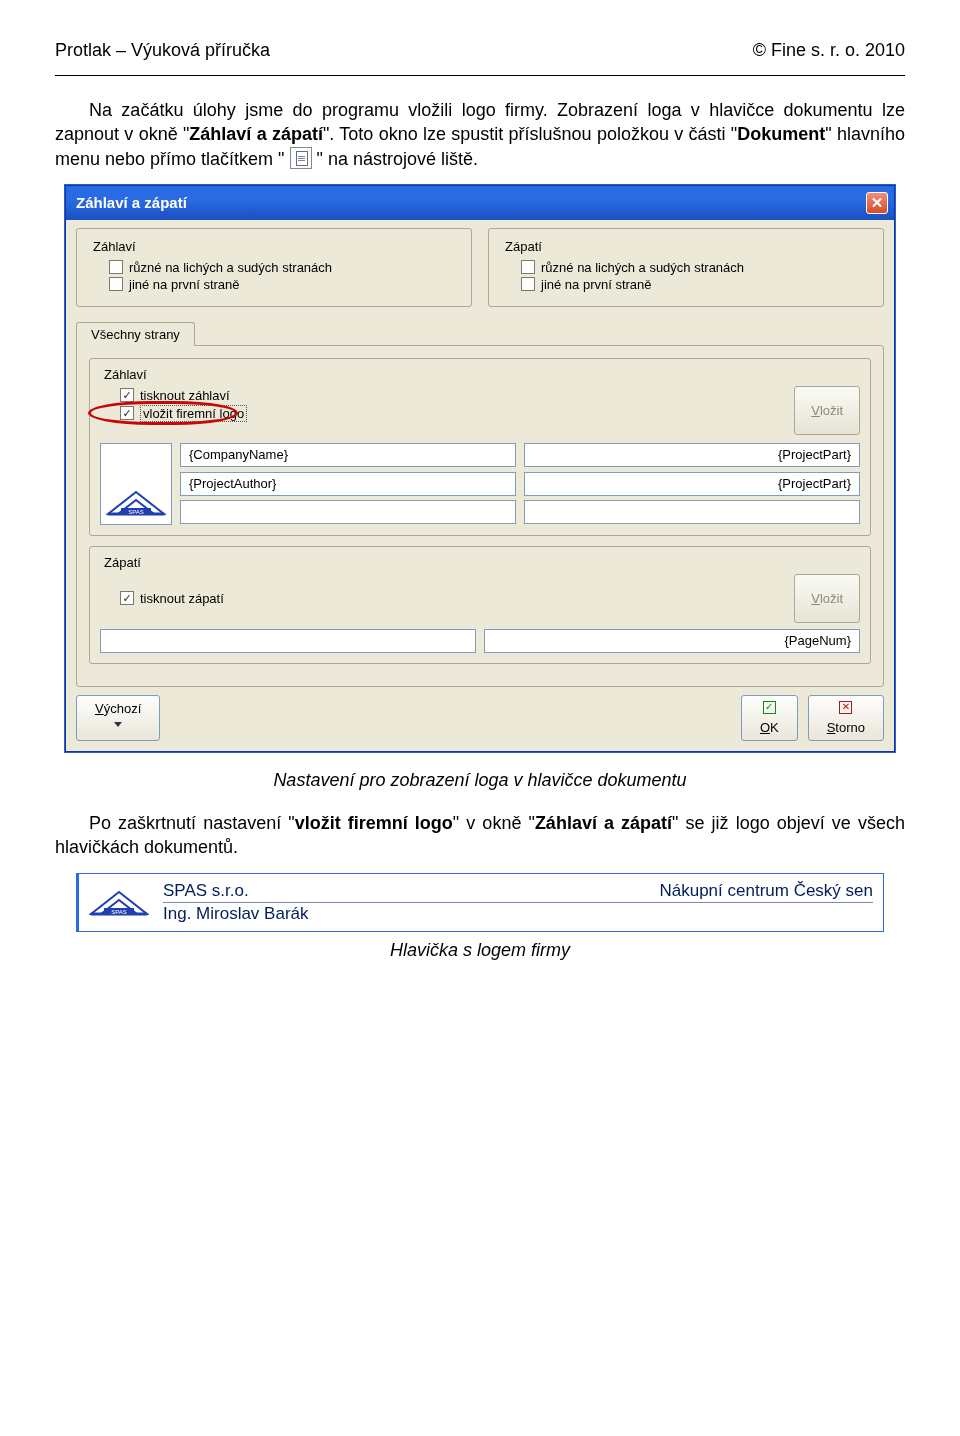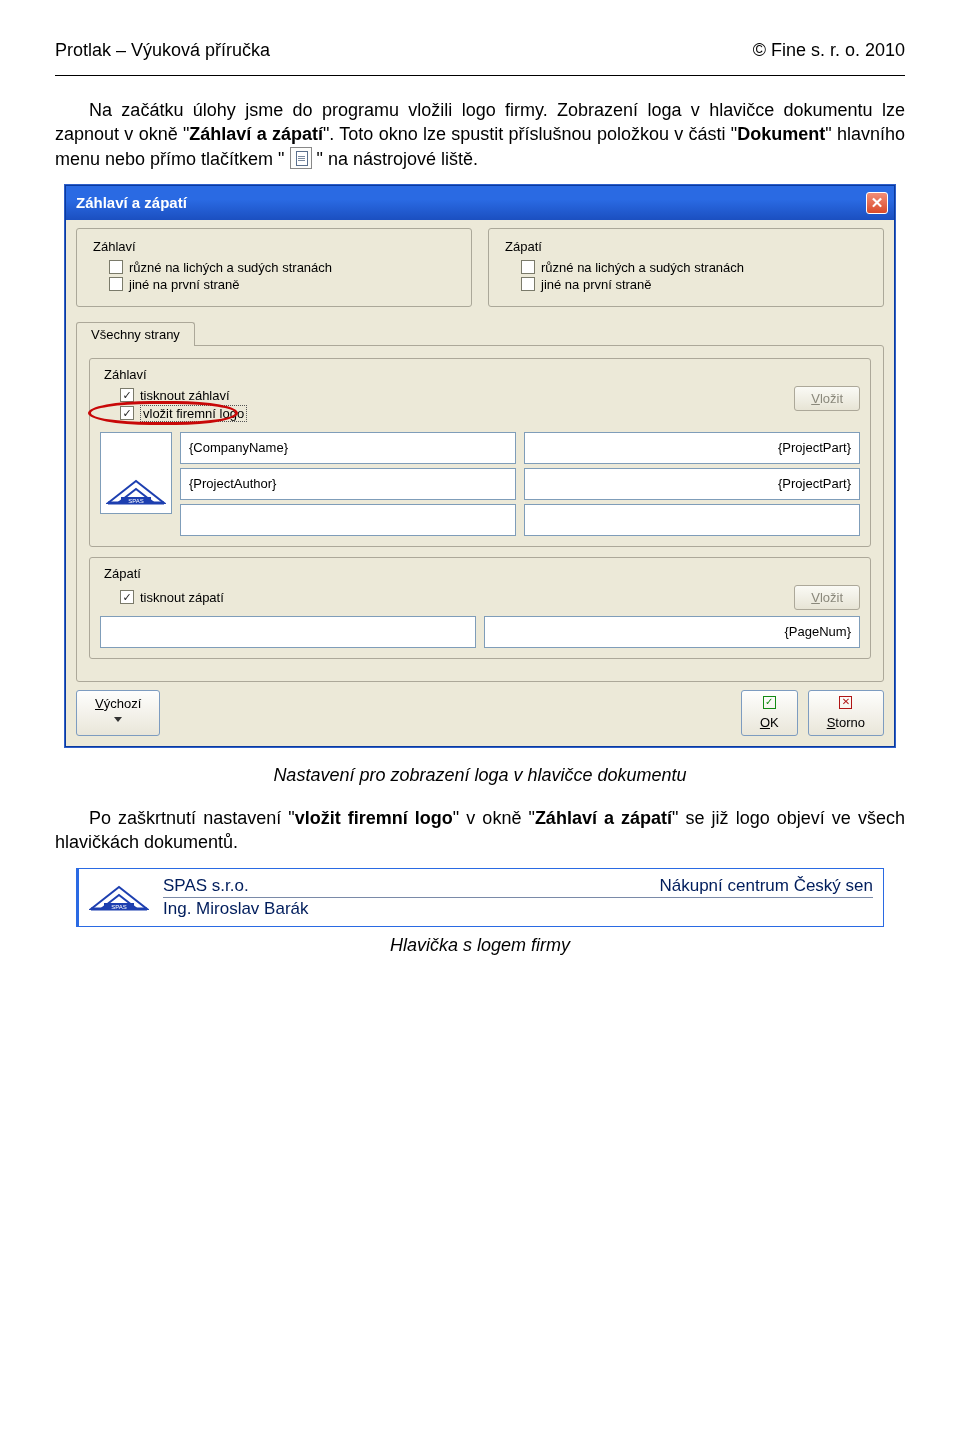--- a/index.html
+++ b/index.html
@@ -159,21 +159,21 @@
     background: #ece9d8;
     padding: 0 4px;
     margin-top: -18px;
     margin-bottom: 4px;
     font-size: 13px;
   }
   .btn {
     border: 1px solid #aca899;
     border-radius: 3px;
     background: linear-gradient(to bottom, #fafaf5, #e7e4d5);
-    padding: 4px 16px;
+    padding: 16px 16px;
     font-size: 13px;
     color: #8a887b;
   }
   .hdr-table {
     display: flex;
     gap: 8px;
   }
   .logo-cell {
     width: 72px;
     border: 1px solid #7f9db9;
@@ -191,21 +191,21 @@
     display: grid;
     grid-template-columns: 1fr 1fr;
     gap: 4px 8px;
   }
   .field {
     height: 24px;
     border: 1px solid #7f9db9;
     background: #fff;
     display: flex;
     align-items: center;
-    padding: 15px 8px;
+    padding: 4px 8px;
     font-size: 13px;
   }
   .field.right { justify-content: flex-end; }
 
   .annot {
     position: absolute;
     border: 3px solid #c80808;
     border-radius: 50% / 60%;
     width: 150px; height: 24px;
     pointer-events: none;

